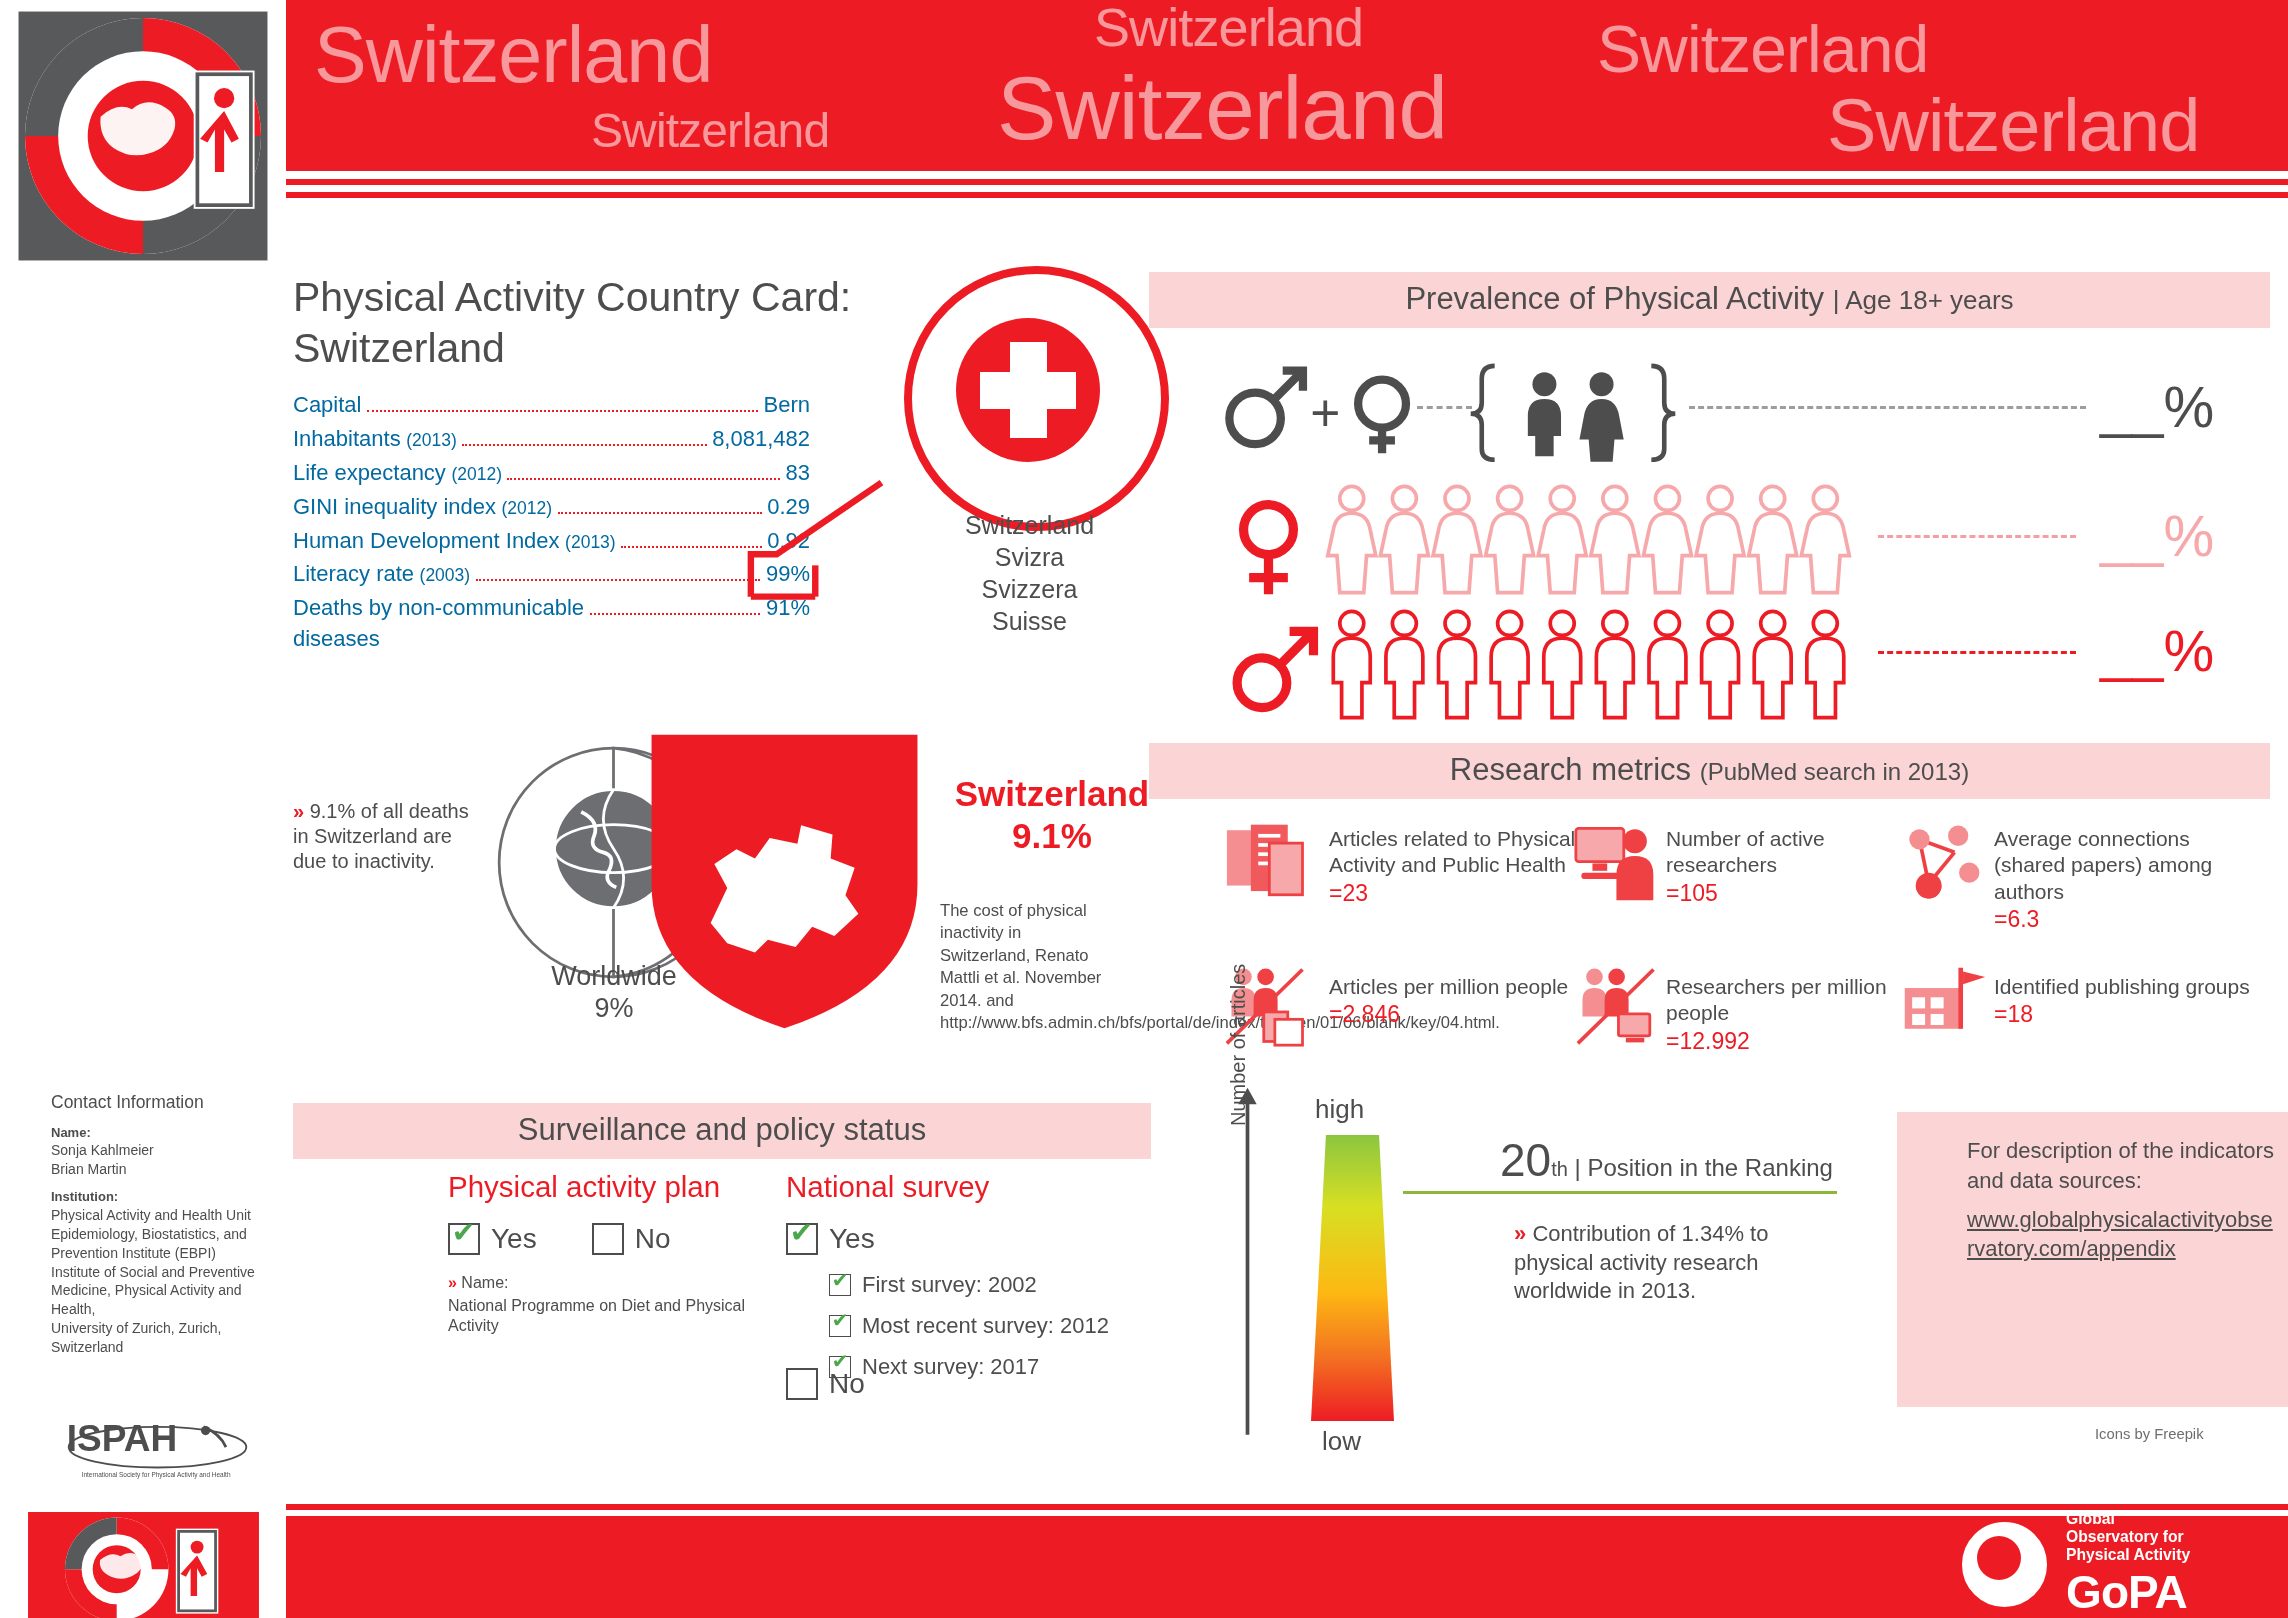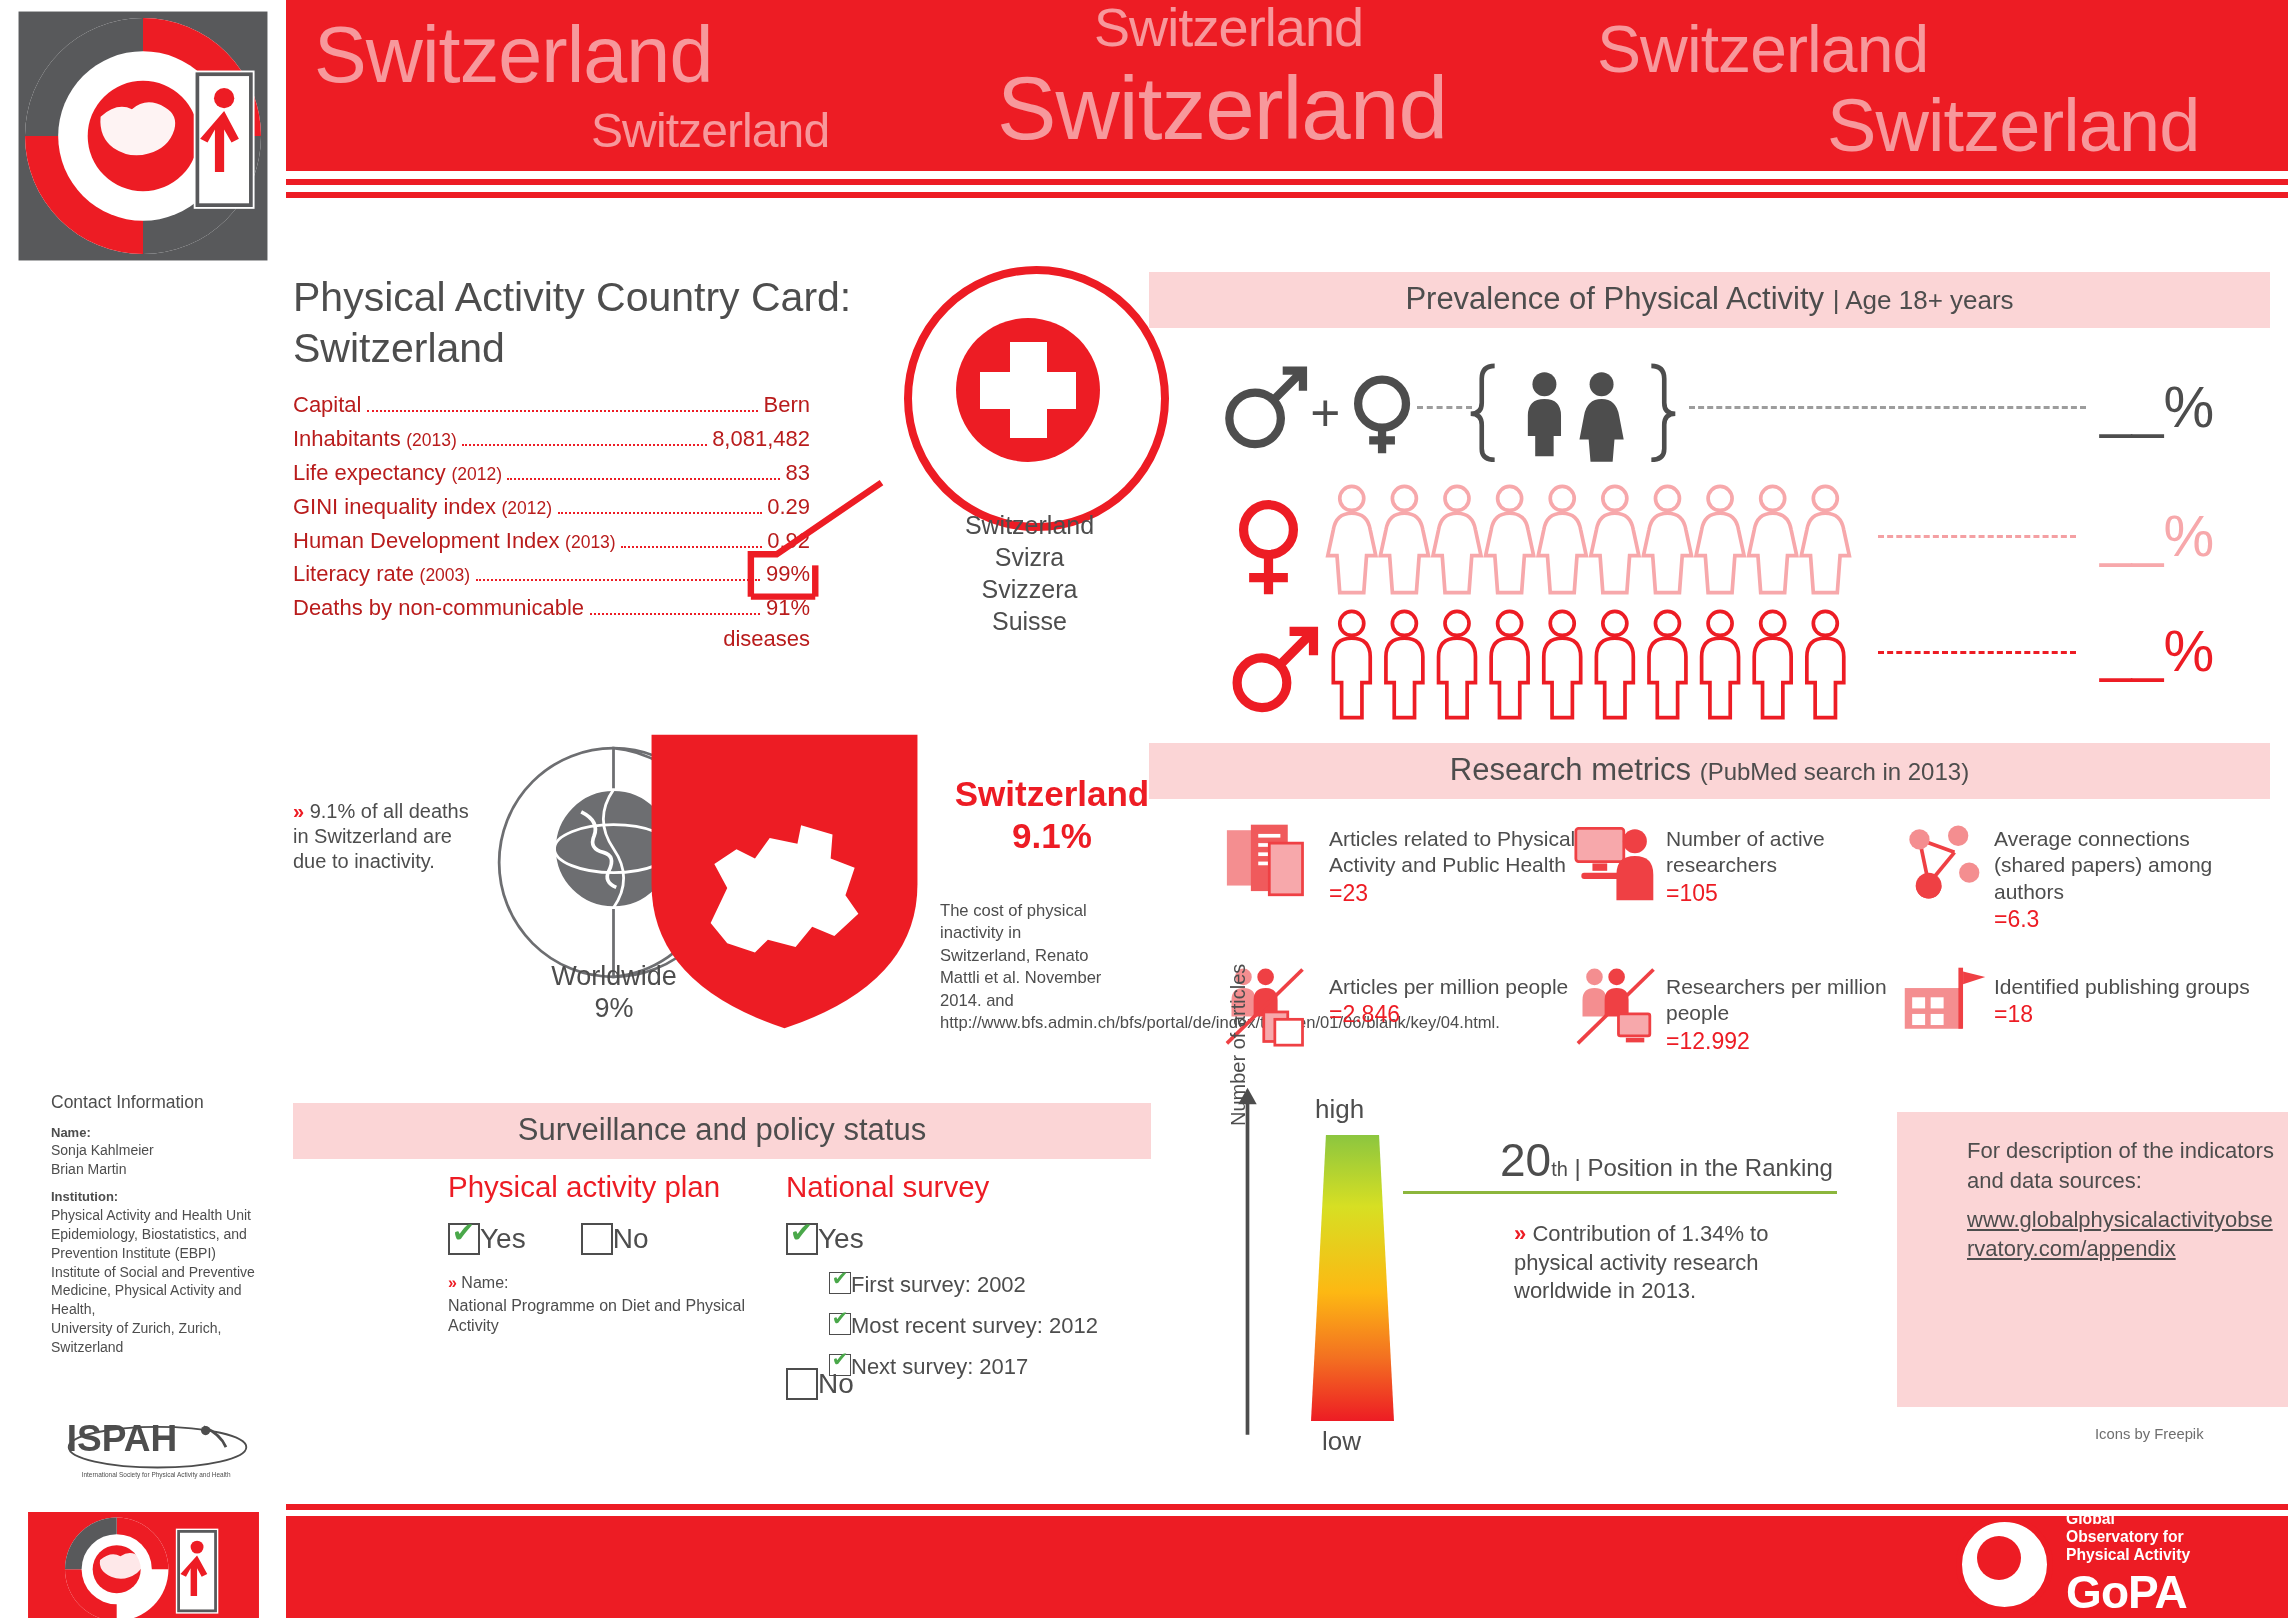--- a/index.html
+++ b/index.html
@@ -48,21 +48,21 @@
   .gopa-txt{color:#ffffff;line-height:1.15;}
   .gopa-small{font-size:15.7px;font-weight:bold;}
   .gopa-big{font-size:46px;font-weight:bold;letter-spacing:-0.9px;margin-top:1.8px;}
 
   
   .abs{position:absolute;}
   .section-head{background:#fbd5d6;color:#4d4d4d;text-align:center;font-size:31px;padding:9.2px 0 11px;}
 
   
   .card-title{position:absolute;left:293px;top:272px;width:701px;font-size:41px;color:#4d4d4d;line-height:1.25;font-weight:400;}
-  .facts{position:absolute;left:293px;top:392px;width:517px;font-size:22px;color:#b91c1c;text-align:right;}
+  .facts{position:absolute;left:293px;top:392px;width:517px;font-size:22px;color:#0369a1;}
   .fact-row{display:flex;align-items:baseline;margin-bottom:7.4px;white-space:nowrap;}
   .fact-label{flex:0 0 auto;}
   .dots{flex:1 1 auto;border-bottom:2.8px dotted #ed1c24;margin:0 5.5px 6.5px 5.5px;min-width:13px;}
   .fact-val{flex:0 0 auto;}
   .fact-sub{margin-top:-3.7px;}
 
   
   .mag{position:absolute;left:904px;top:266px;width:249px;height:249px;border:8.3px solid #ed1c24;border-radius:50%;background:#fff;}
   .mag-cross{position:absolute;left:44px;top:44px;width:144px;height:144px;background:#ed1c24;border-radius:50%;}
   .mag-cross:before{content:"";position:absolute;left:54px;top:24px;width:37px;height:96px;background:#fff;}
@@ -77,21 +77,21 @@
   .pie-wrap{position:absolute;left:489px;top:738px;width:249px;height:249px;}
   .worldwide{position:absolute;left:480px;top:960px;width:268px;text-align:center;font-size:27px;line-height:1.2;}
   .shield{position:absolute;left:646px;top:729px;width:277px;height:305px;}
   .swiss-big{position:absolute;left:932px;top:773px;width:240px;text-align:center;color:#ed1c24;font-size:35px;line-height:1.2;font-weight:bold;}
   .cost-note{position:absolute;left:940px;top:900px;width:171px;font-size:16.6px;line-height:1.35;color:#4d4d4d;}
 
   
   .surv-head{position:absolute;left:293px;top:1103px;width:858px;}
   .pa-plan{position:absolute;left:448px;top:1170px;font-size:29.5px;color:#ed1c24;}
   .nat-survey{position:absolute;left:786px;top:1170px;font-size:29.5px;color:#ed1c24;}
-  .chkrow{display:flex;align-items:flex-start;}
+  .chkrow{display:flex;align-items:center;gap:11px;}
   .chk{width:28px;height:28px;border:2.8px solid #4d4d4d;display:inline-block;position:relative;}
   .chk.on:after{content:"✔";position:absolute;left:1.8px;top:-9.2px;font-size:28px;color:#4aa84a;}
   .chk.small{width:20px;height:20px;border:1.8px solid #4d4d4d;}
   .chk.small.on:after{font-size:20px;left:1.8px;top:-7.4px;}
   .yesno{font-size:28px;color:#4d4d4d;}
   .nameline{font-size:16px;color:#4d4d4d;}
   .subsurvey{font-size:22px;color:#4d4d4d;}
 
   
   .contact{position:absolute;left:51px;top:1091px;width:212px;font-size:14px;line-height:1.35;color:#4d4d4d;}

